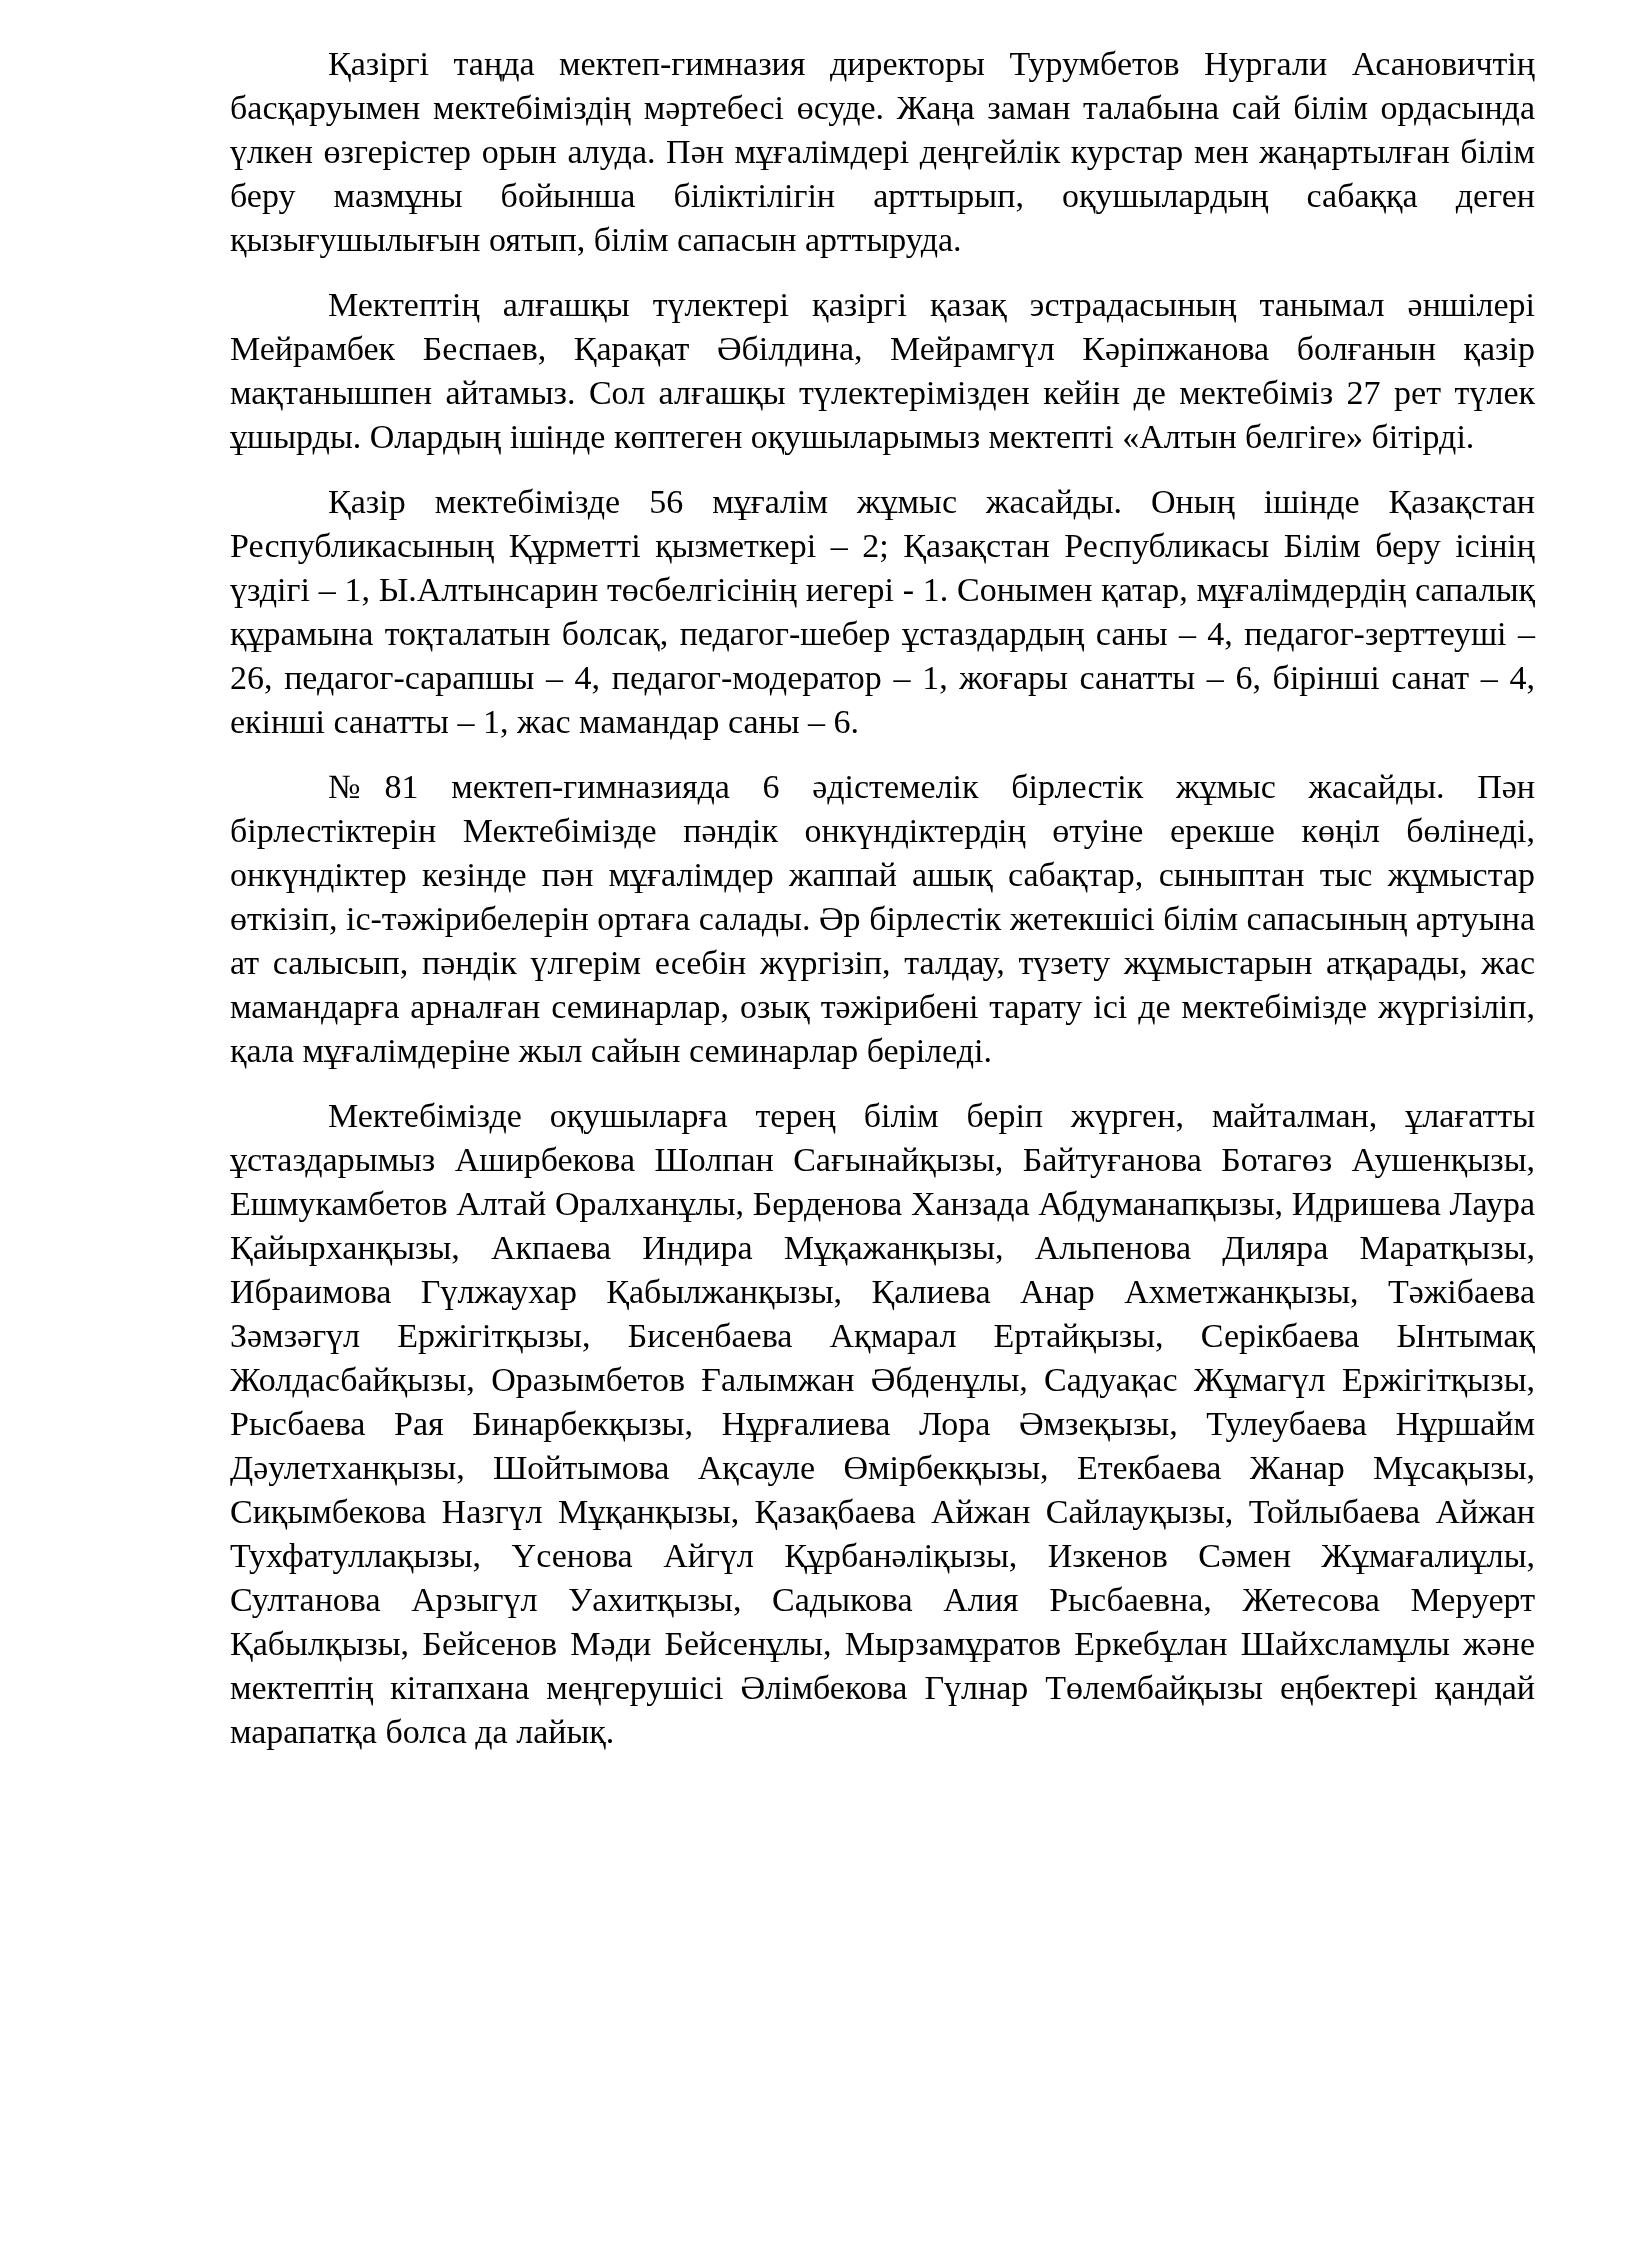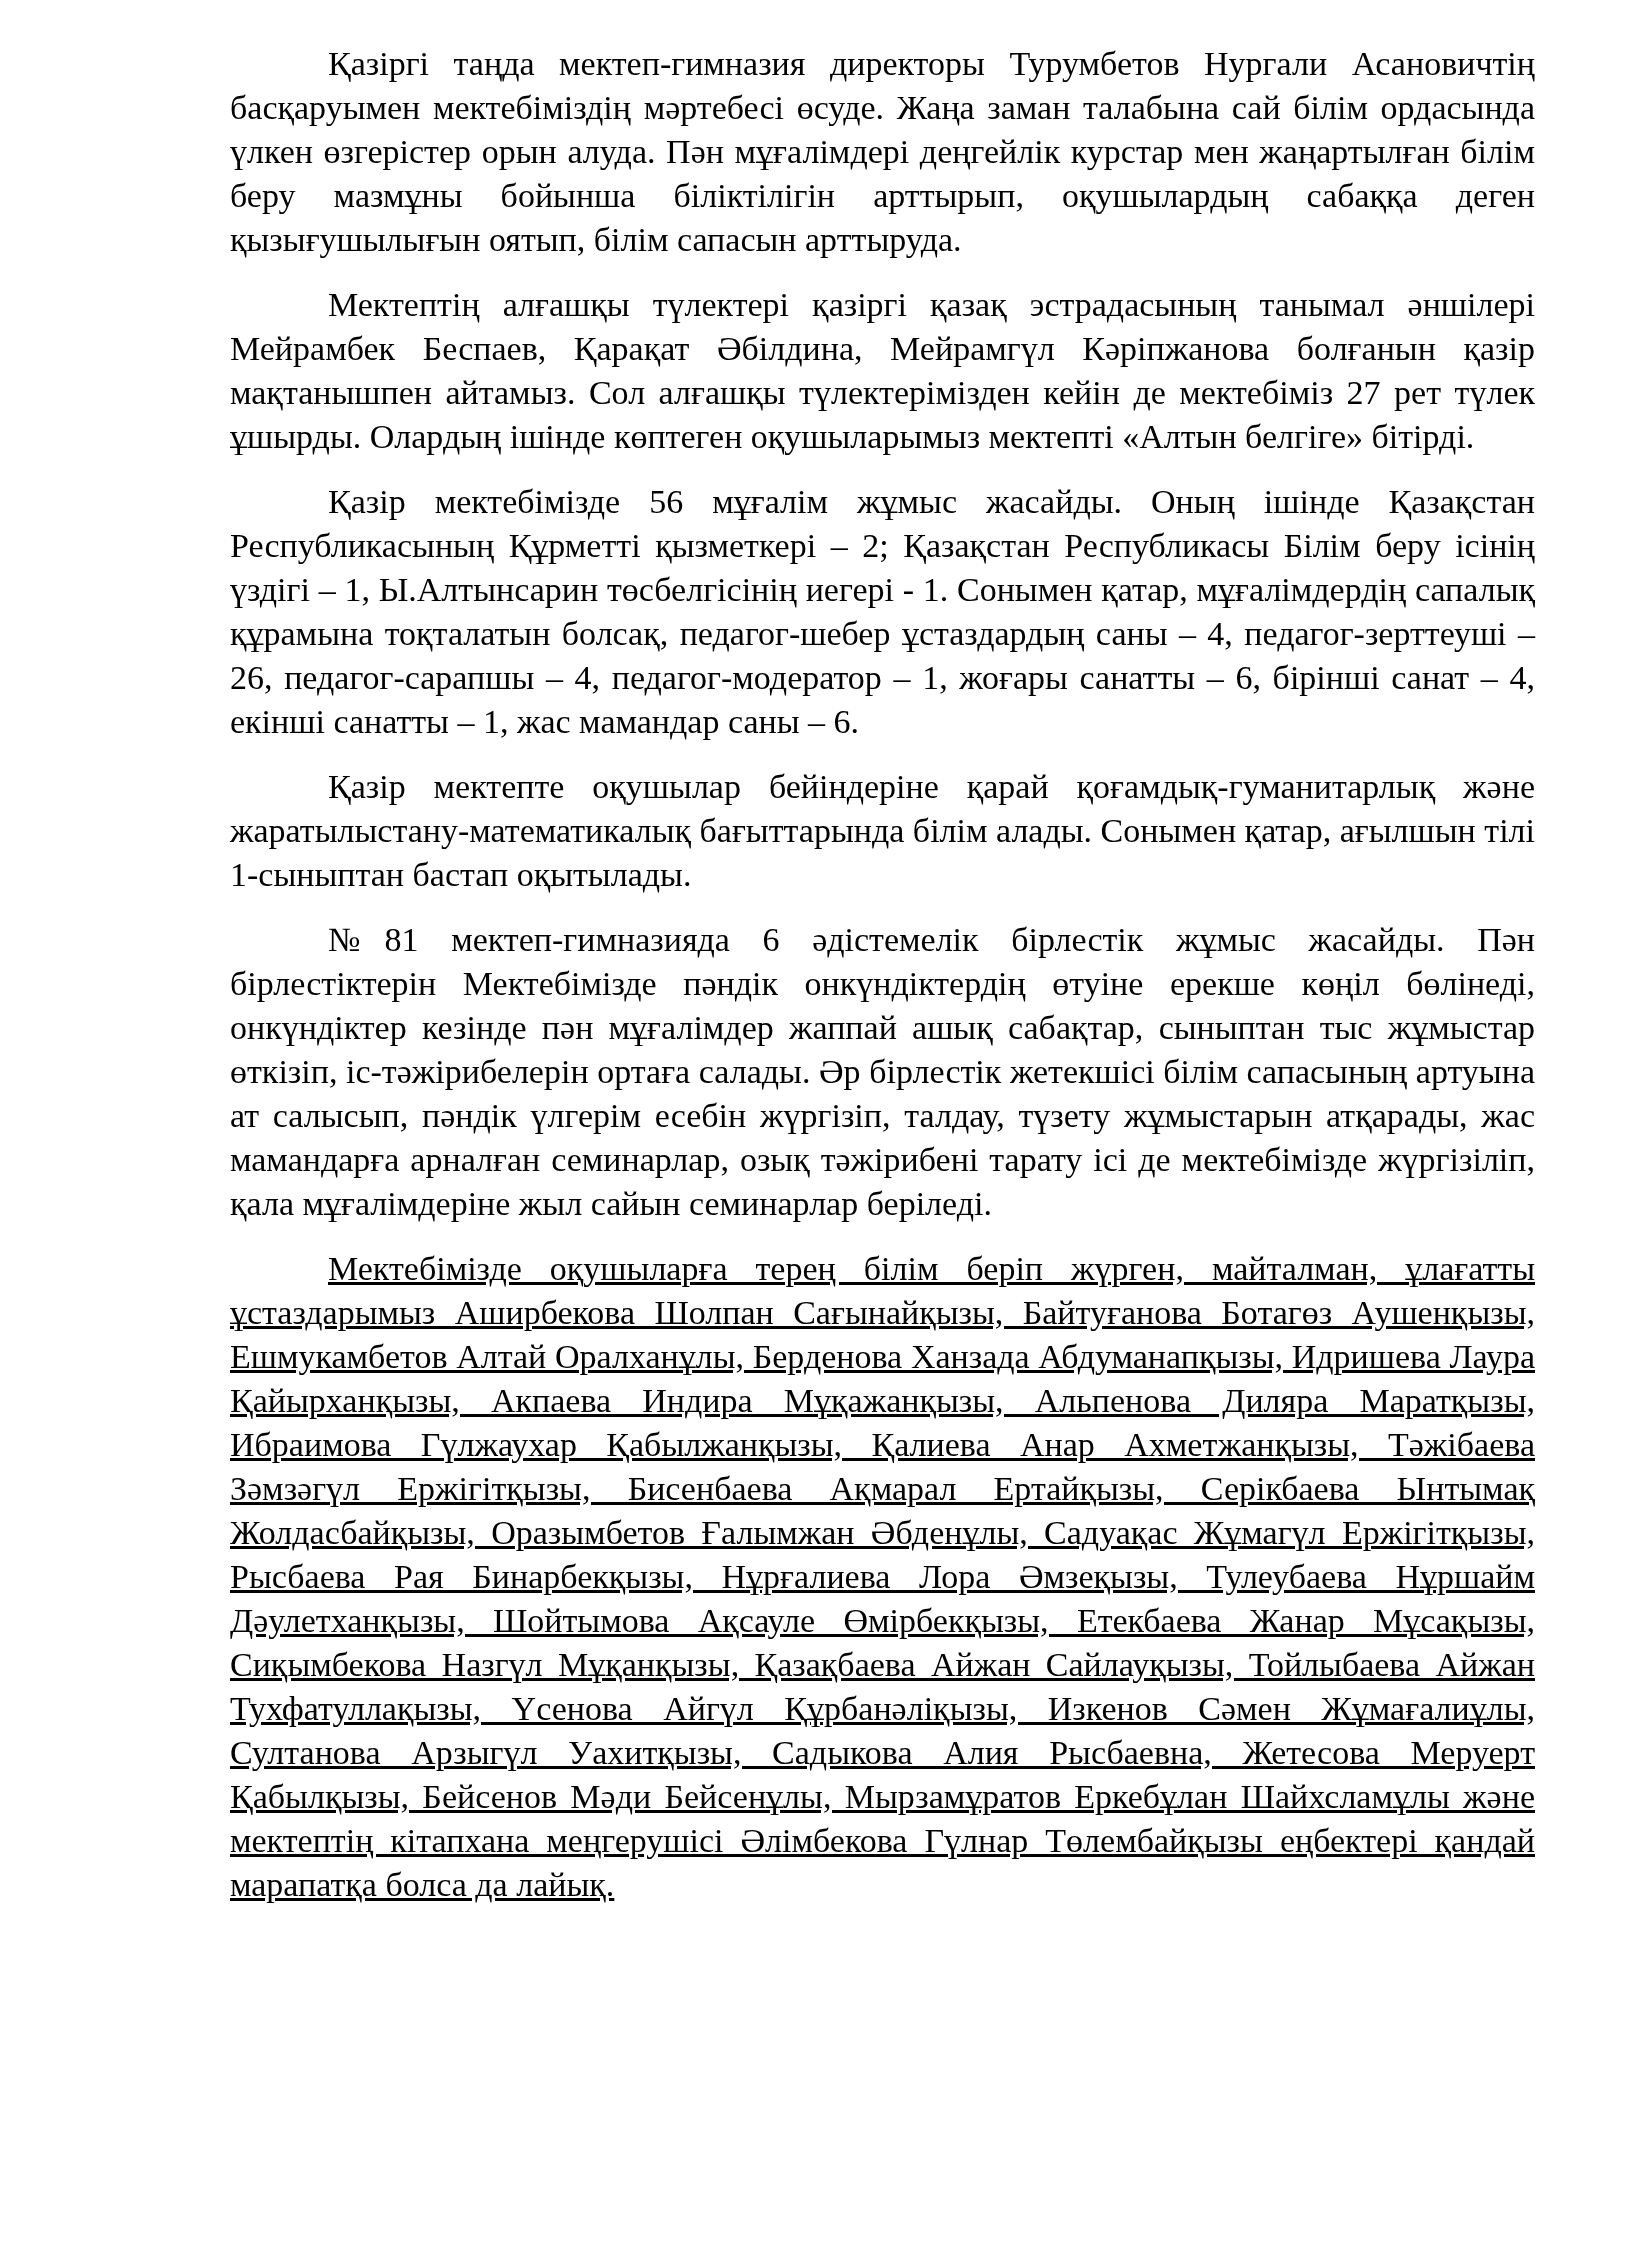--- a/index.html
+++ b/index.html
@@ -25,27 +25,25 @@
     }
     .para {
       margin: 0 0 21px 0;
       text-align: justify;
       text-indent: 98px;
       hyphens: none;
       word-spacing: 0;
     }
     .para:last-child {
       margin-bottom: 15px;
-      text-decoration: underline;
     }
   </style>
 </head>
 <body>
 
 <main class="page">
   <p class="para">Қазіргі таңда мектеп-гимназия директоры Турумбетов Нургали Асановичтің басқаруымен мектебіміздің мәртебесі өсуде. Жаңа заман талабына сай білім ордасында үлкен өзгерістер орын алуда. Пән мұғалімдері деңгейлік курстар мен жаңартылған білім беру мазмұны бойынша біліктілігін арттырып, оқушылардың сабаққа деген қызығушылығын оятып, білім сапасын арттыруда.</p>
   <p class="para">Мектептің алғашқы түлектері қазіргі қазақ эстрадасының танымал әншілері Мейрамбек Беспаев, Қарақат Әбілдина, Мейрамгүл Кәріпжанова болғанын қазір мақтанышпен айтамыз. Сол алғашқы түлектерімізден кейін де мектебіміз 27 рет түлек ұшырды. Олардың ішінде көптеген оқушыларымыз мектепті «Алтын белгіге» бітірді.</p>
   <p class="para">Қазір мектебімізде 56 мұғалім жұмыс жасайды. Оның ішінде Қазақстан Республикасының Құрметті қызметкері – 2; Қазақстан Республикасы Білім беру ісінің үздігі – 1, Ы.Алтынсарин төсбелгісінің иегері - 1. Сонымен қатар, мұғалімдердің сапалық құрамына тоқталатын болсақ, педагог-шебер ұстаздардың саны – 4, педагог-зерттеуші – 26, педагог-сарапшы – 4, педагог-модератор – 1, жоғары санатты – 6,  бірінші санат – 4, екінші санатты – 1, жас мамандар саны – 6.</p>
-  <p class="para">Қазір мектепте оқушылар бейіндеріне қарай  қоғамдық-гуманитарлық және жаратылыстану-математикалық бағыттарында білім алады. Сонымен қатар, ағылшын тілі 1-сыныптан бастап оқытылады.</p>
   <p class="para">№81 мектеп-гимназияда 6 әдістемелік бірлестік жұмыс жасайды. Пән бірлестіктерін Мектебімізде пәндік онкүндіктердің өтуіне ерекше көңіл бөлінеді, онкүндіктер кезінде пән мұғалімдер жаппай ашық сабақтар, сыныптан тыс жұмыстар өткізіп,  іс-тәжірибелерін ортаға салады. Әр бірлестік жетекшісі білім сапасының артуына ат салысып, пәндік үлгерім есебін жүргізіп, талдау, түзету жұмыстарын атқарады, жас мамандарға арналған семинарлар, озық тәжірибені тарату ісі де мектебімізде жүргізіліп, қала мұғалімдеріне жыл сайын семинарлар беріледі.</p>
   <p class="para">Мектебімізде оқушыларға терең білім беріп жүрген, майталман, ұлағатты ұстаздарымыз Аширбекова Шолпан Сағынайқызы, Байтуғанова Ботагөз Аушенқызы, Ешмукамбетов Алтай Оралханұлы, Берденова Ханзада Абдуманапқызы, Идришева Лаура Қайырханқызы, Акпаева Индира Мұқажанқызы, Альпенова Диляра Маратқызы, Ибраимова Гүлжаухар Қабылжанқызы, Қалиева Анар Ахметжанқызы, Тәжібаева Зәмзәгүл Ержігітқызы, Бисенбаева Ақмарал Ертайқызы, Серікбаева Ынтымақ Жолдасбайқызы, Оразымбетов Ғалымжан  Әбденұлы, Садуақас Жұмагүл Ержігітқызы, Рысбаева Рая Бинарбекқызы, Нұрғалиева Лора Әмзеқызы, Тулеубаева Нұршайм Дәулетханқызы, Шойтымова Ақсауле Өмірбекқызы, Етекбаева Жанар Мұсақызы, Сиқымбекова Назгүл Мұқанқызы, Қазақбаева Айжан Сайлауқызы, Тойлыбаева Айжан Тухфатуллақызы, Үсенова Айгүл Құрбанәліқызы, Изкенов Сәмен Жұмағалиұлы, Султанова Арзыгүл Уахитқызы, Садыкова Алия Рысбаевна, Жетесова Меруерт Қабылқызы, Бейсенов Мәди Бейсенұлы, Мырзамұратов Еркебұлан Шайхсламұлы және мектептің кітапхана меңгерушісі Әлімбекова Гүлнар Төлембайқызы еңбектері қандай марапатқа болса да лайық.</p>
 </main>
 
 
 </body></html>

